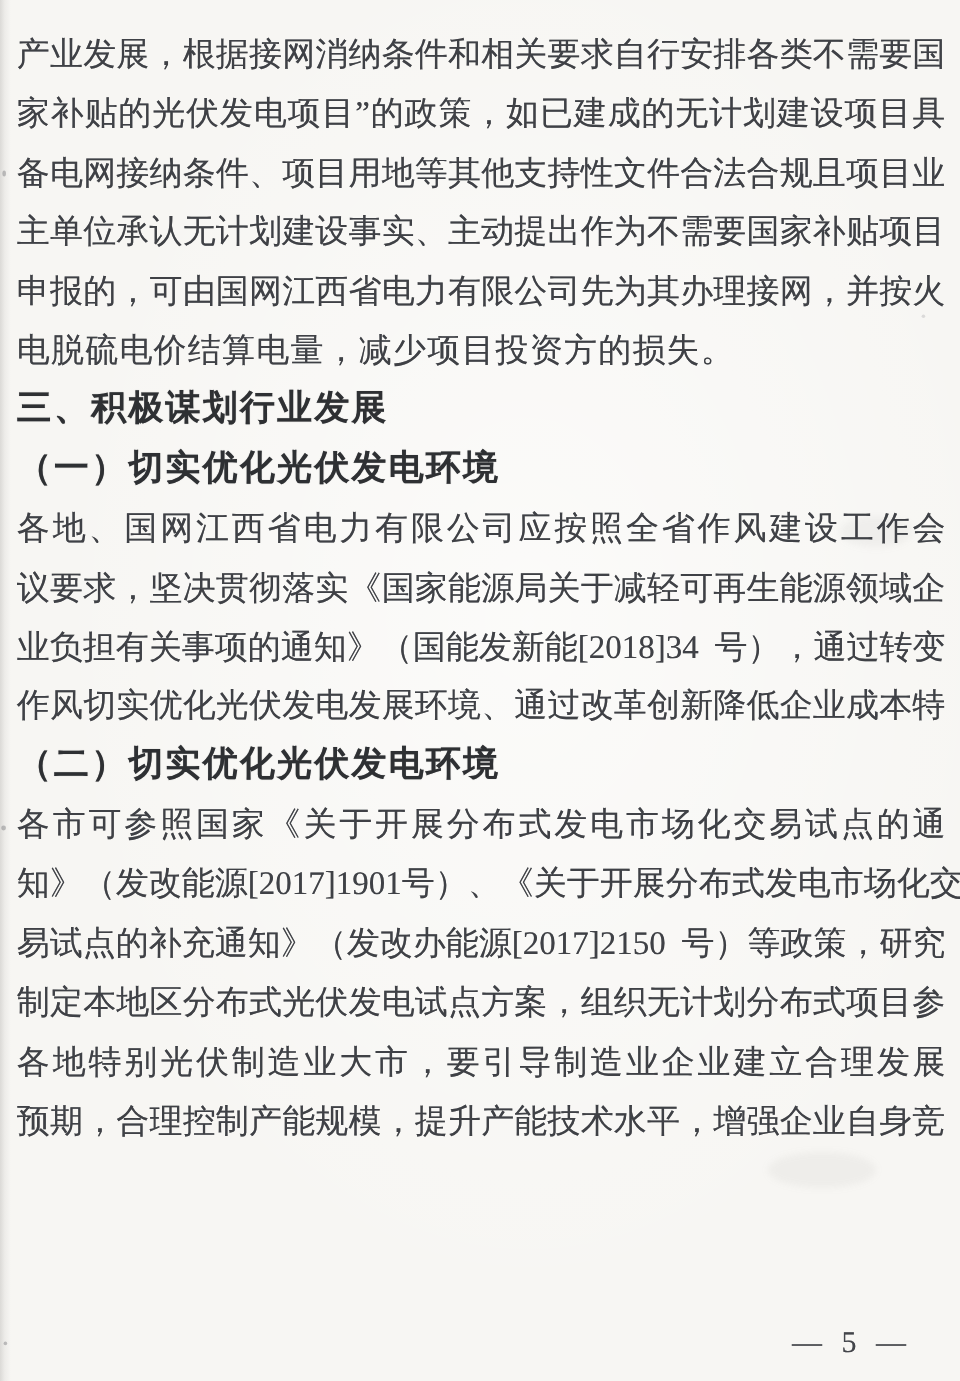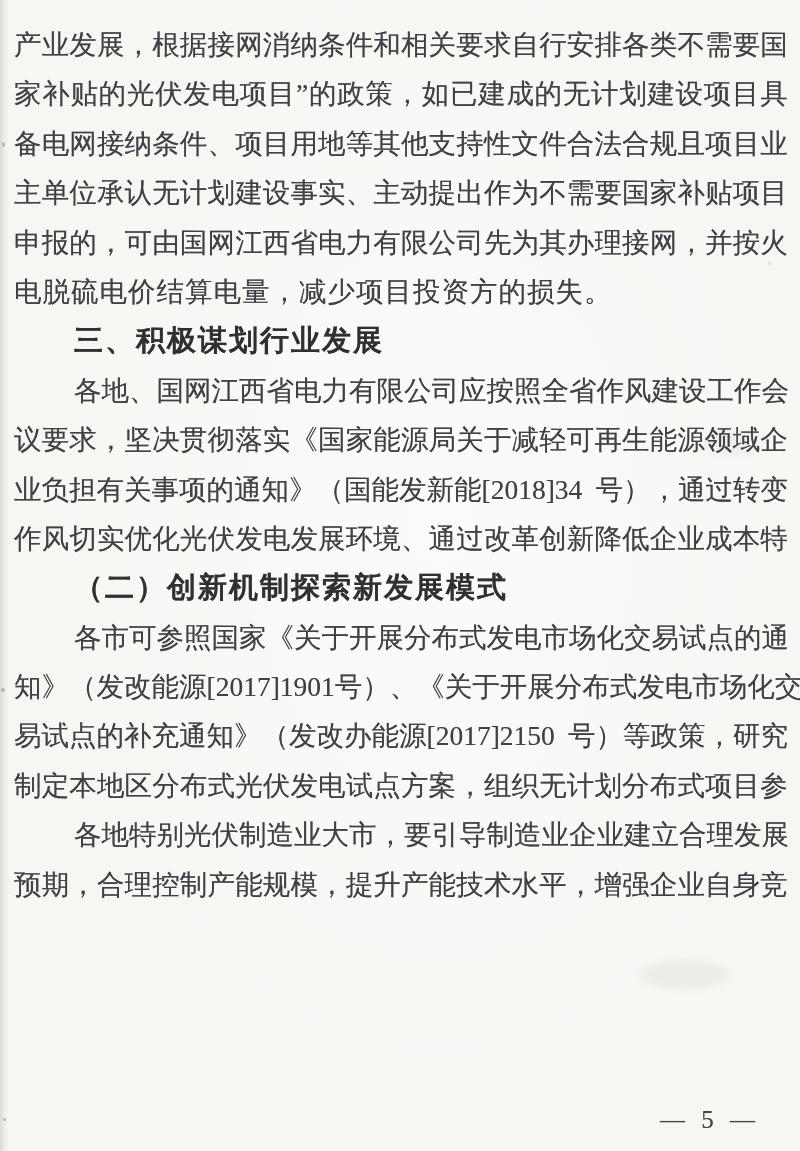--- a/index.html
+++ b/index.html
@@ -39,21 +39,21 @@
     text-shadow:0 0 0.5px rgba(63,65,70,0.55);
   }
   .line.just{
     display:flex;
     justify-content:space-between;
     align-items:center;
     letter-spacing:0;
   }
   .line.just span{display:inline-block;line-height:49.4px;}
   .line.just span.sp{width:0.55em;}
-  .line.indent{margin-left:60px;}
+  .line.indent{}
   .line.head{
     font-weight:700;
     font-size:29px;
     color:#2e3033;
     letter-spacing:2px;
     text-shadow:0 0 0.6px rgba(46,48,51,0.6);
   }
   .footer{
     position:absolute;right:40px;top:1106px;
     font-size:25px;color:#43454a;
@@ -219,20 +219,21 @@
         <span>理</span>
         <span>接</span>
         <span>网</span>
         <span>，</span>
         <span>并</span>
         <span>按</span>
         <span>火</span>
       </div>
       <div class="line">电脱硫电价结算电量，减少项目投资方的损失。</div>
       <div class="line indent head">三、积极谋划行业发展</div>
+      <div class="line indent head">（一）切实优化光伏发电环境</div>
       <div class="line just indent">
         <span>各</span>
         <span>地</span>
         <span>、</span>
         <span>国</span>
         <span>网</span>
         <span>江</span>
         <span>西</span>
         <span>省</span>
         <span>电</span>
@@ -342,21 +343,21 @@
         <span>创</span>
         <span>新</span>
         <span>降</span>
         <span>低</span>
         <span>企</span>
         <span>业</span>
         <span>成</span>
         <span>本</span>
         <span>特</span>
       </div>
-      <div class="line indent head">（二）创新机制探索新发展模式</div>
+      <div class="line indent head">（二）切实优化光伏发电环境</div>
       <div class="line just indent">
         <span>各</span>
         <span>市</span>
         <span>可</span>
         <span>参</span>
         <span>照</span>
         <span>国</span>
         <span>家</span>
         <span>《</span>
         <span>关</span>

